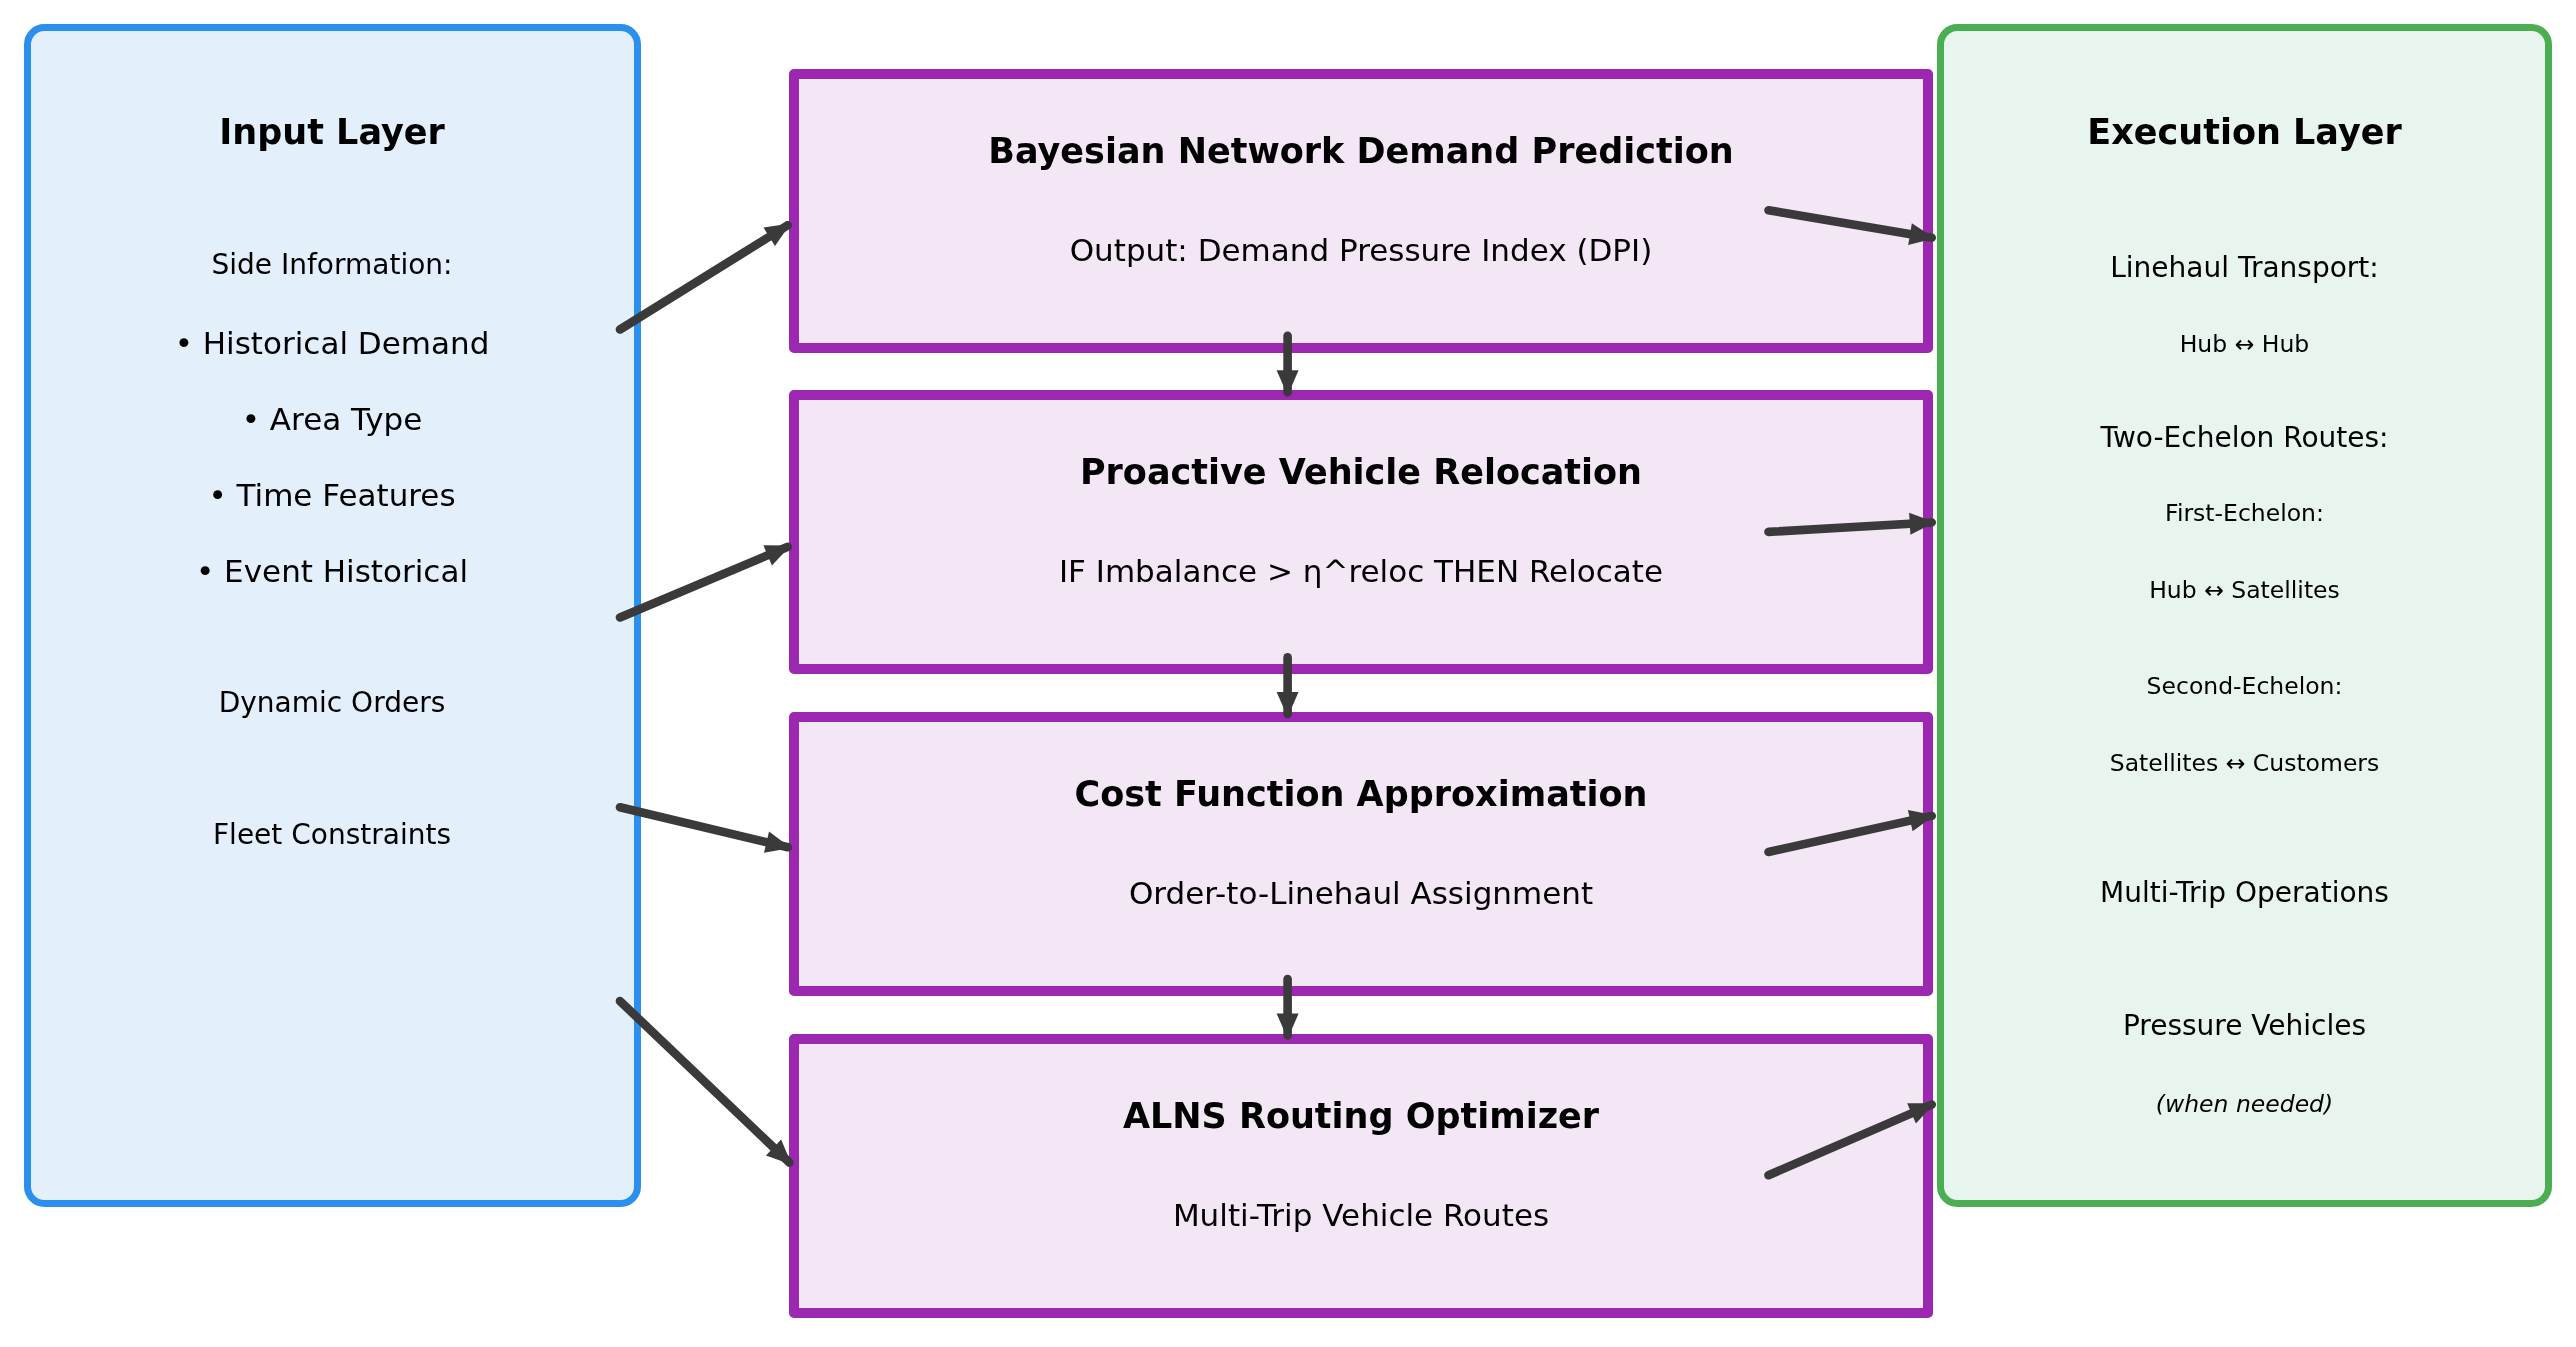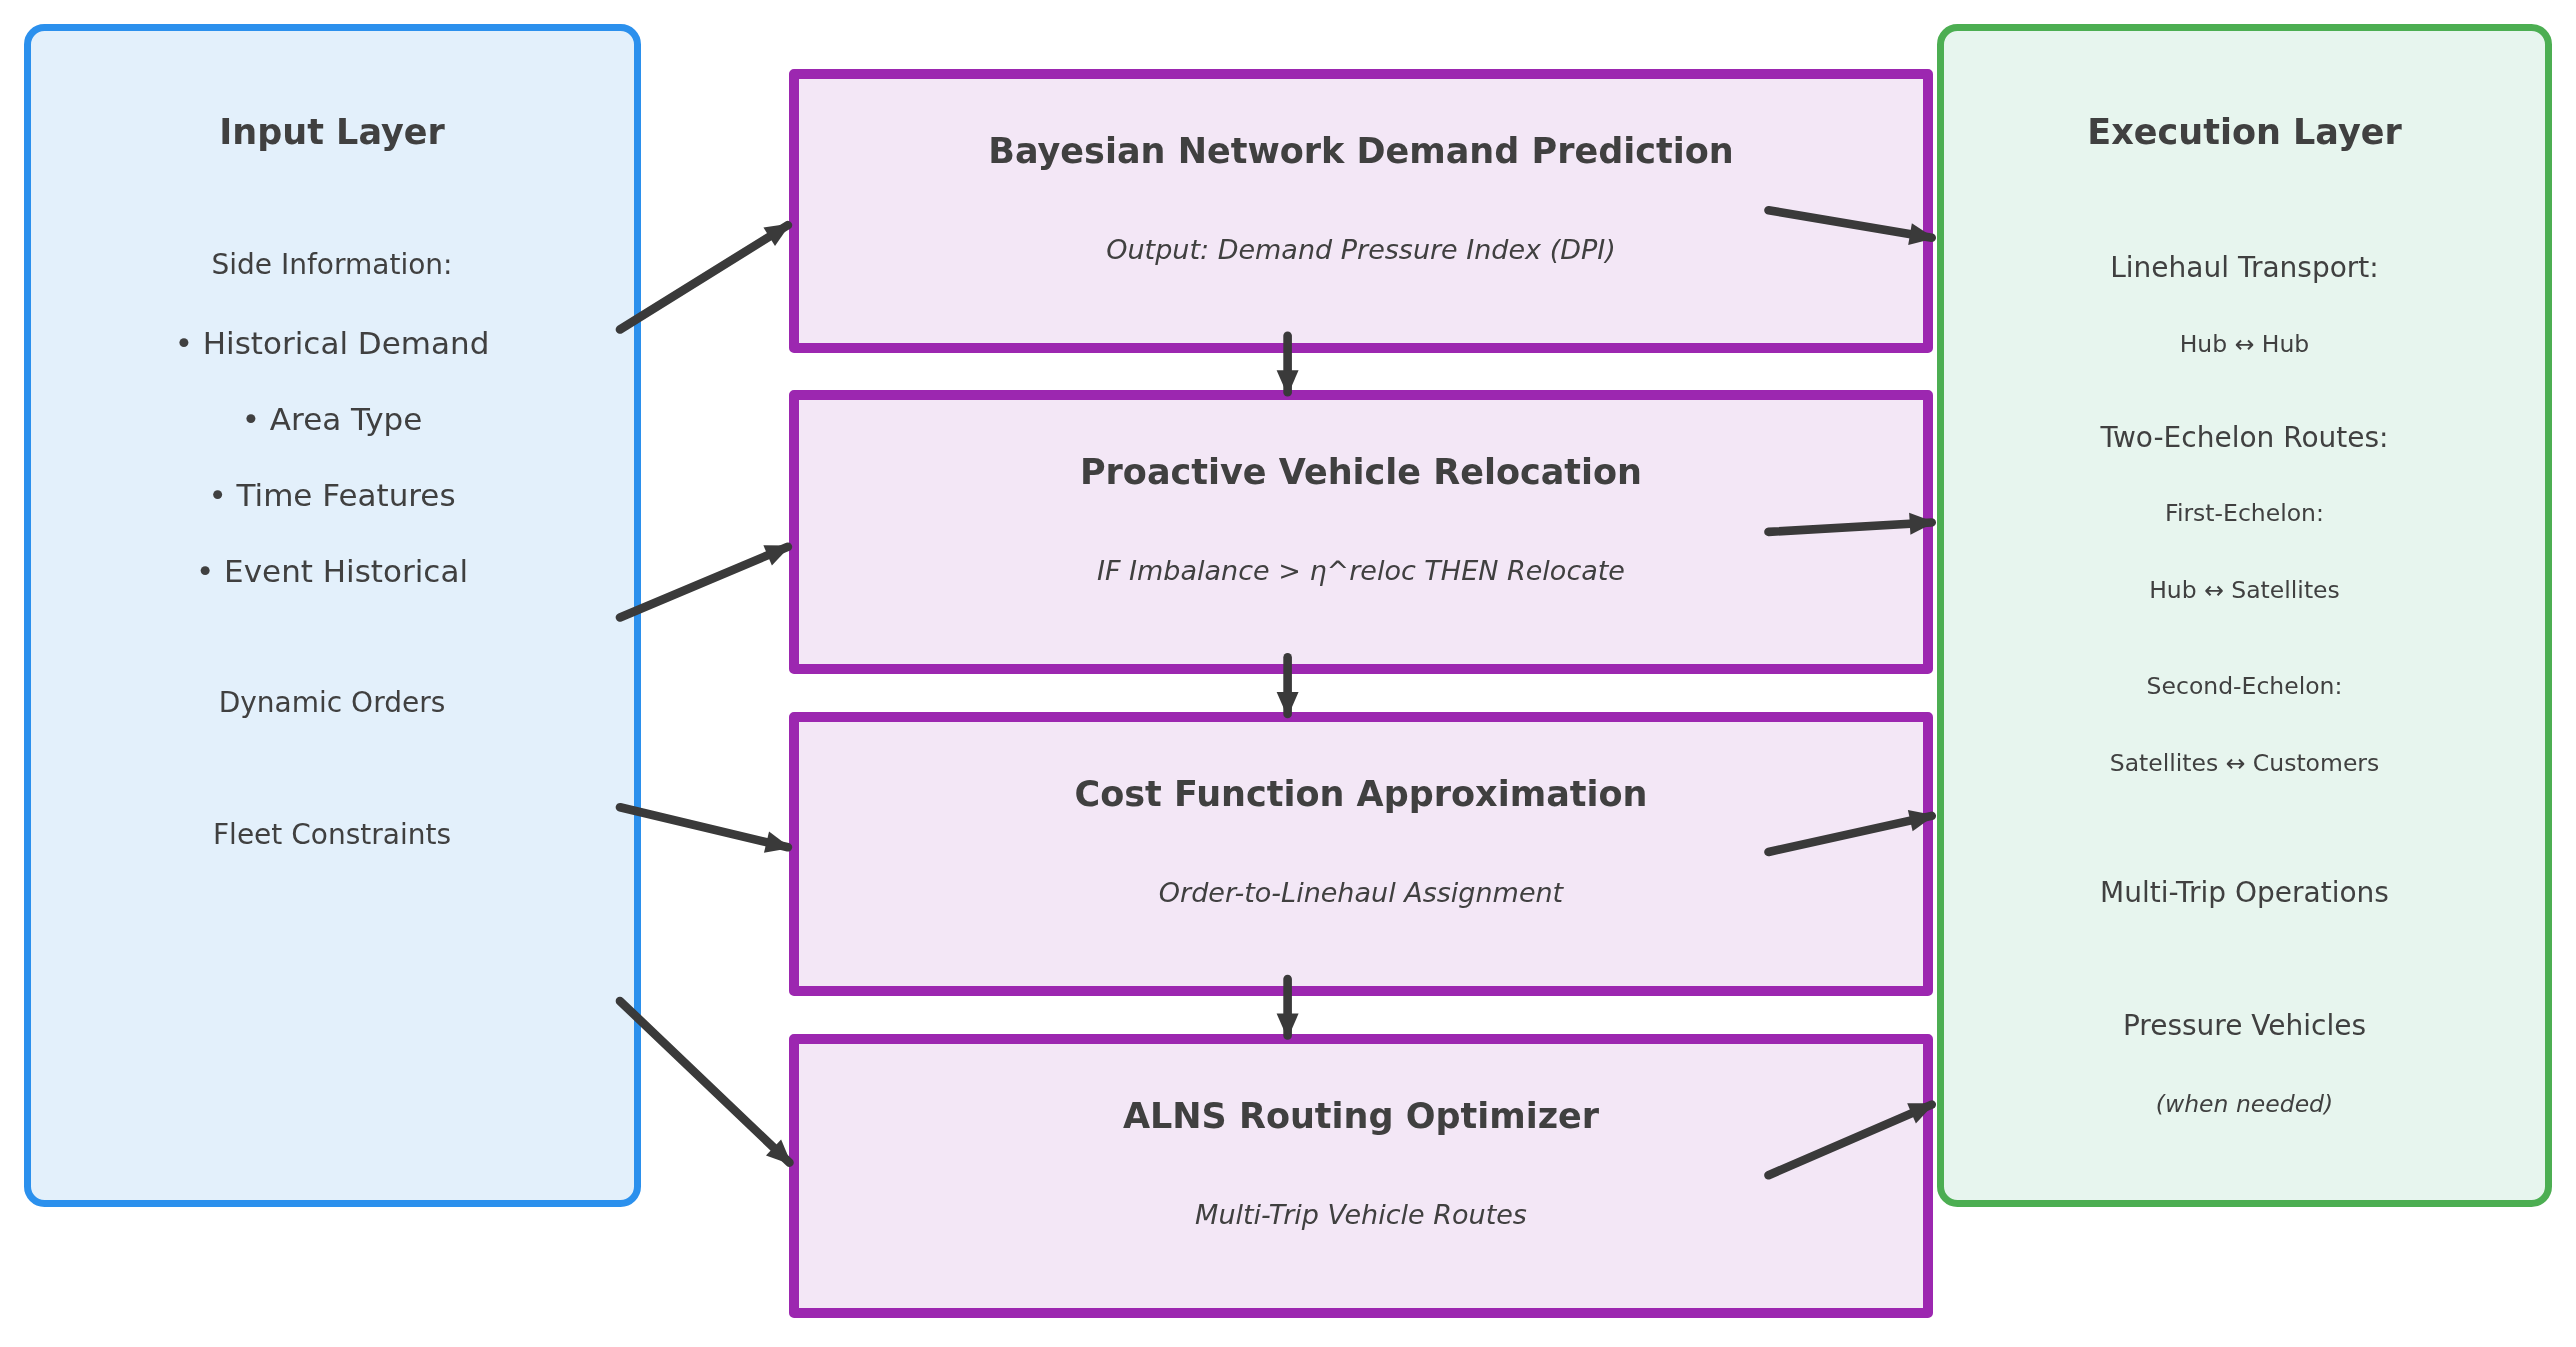--- a/index.html
+++ b/index.html
@@ -1,21 +1,21 @@
 <!DOCTYPE html>
 <html style="font-size:12.6px"><head>
 <meta charset="utf-8">
 <style>
   html,body{margin:0;padding:0;background:#ffffff;}
   .canvas{
     position:relative;
     width:2576px;height:1347px;
     background:#ffffff;
     font-family:"DejaVu Sans","Liberation Sans",sans-serif;
-    color:#404040;
+    color:#000000;
     overflow:hidden;
   }
   .panel{position:absolute;box-sizing:border-box;border-radius:20.4px;}
   .panel-input{
     left:23.5px;top:23.5px;width:617px;height:1183px;
     background:#e3f0fb;border:7px solid #2b90ed;
   }
   .panel-exec{
     left:1937px;top:23.5px;width:615px;height:1183px;
     background:#e7f5ee;border:7px solid #4cae52;
@@ -26,21 +26,21 @@
     background:#f3e7f6;border:10.2px solid #9c27b0;
     border-radius:5px;
   }
   .line{position:absolute;left:0;right:0;text-align:center;white-space:nowrap;}
   .t-paneltitle{font-size:35px;font-weight:bold;line-height:42px;}
   .t-bold36{font-size:28px;font-weight:normal;line-height:34px;}
   .t-reg32{font-size:31px;line-height:30px;}
   .t-reg30{font-size:23.5px;line-height:28px;}
   .t-ital30{font-size:23.5px;font-style:italic;line-height:28px;}
   .t-boxtitle{font-size:35px;font-weight:bold;line-height:42px;}
-  .t-boxsub{font-size:27px;font-style:italic;line-height:32px;}
+  .t-boxsub{font-size:31px;line-height:32px;}
   .arrow-layer{position:absolute;left:0;top:0;width:2576px;height:1347px;z-index:10;pointer-events:none;}
 </style>
 </head>
 <body>
 
 <div class="canvas">
 
   <section class="panel panel-input">
     <div class="line t-paneltitle" style="top:80px">Input Layer</div>
     <div class="line t-bold36" style="top:217px">Side Information:</div>

